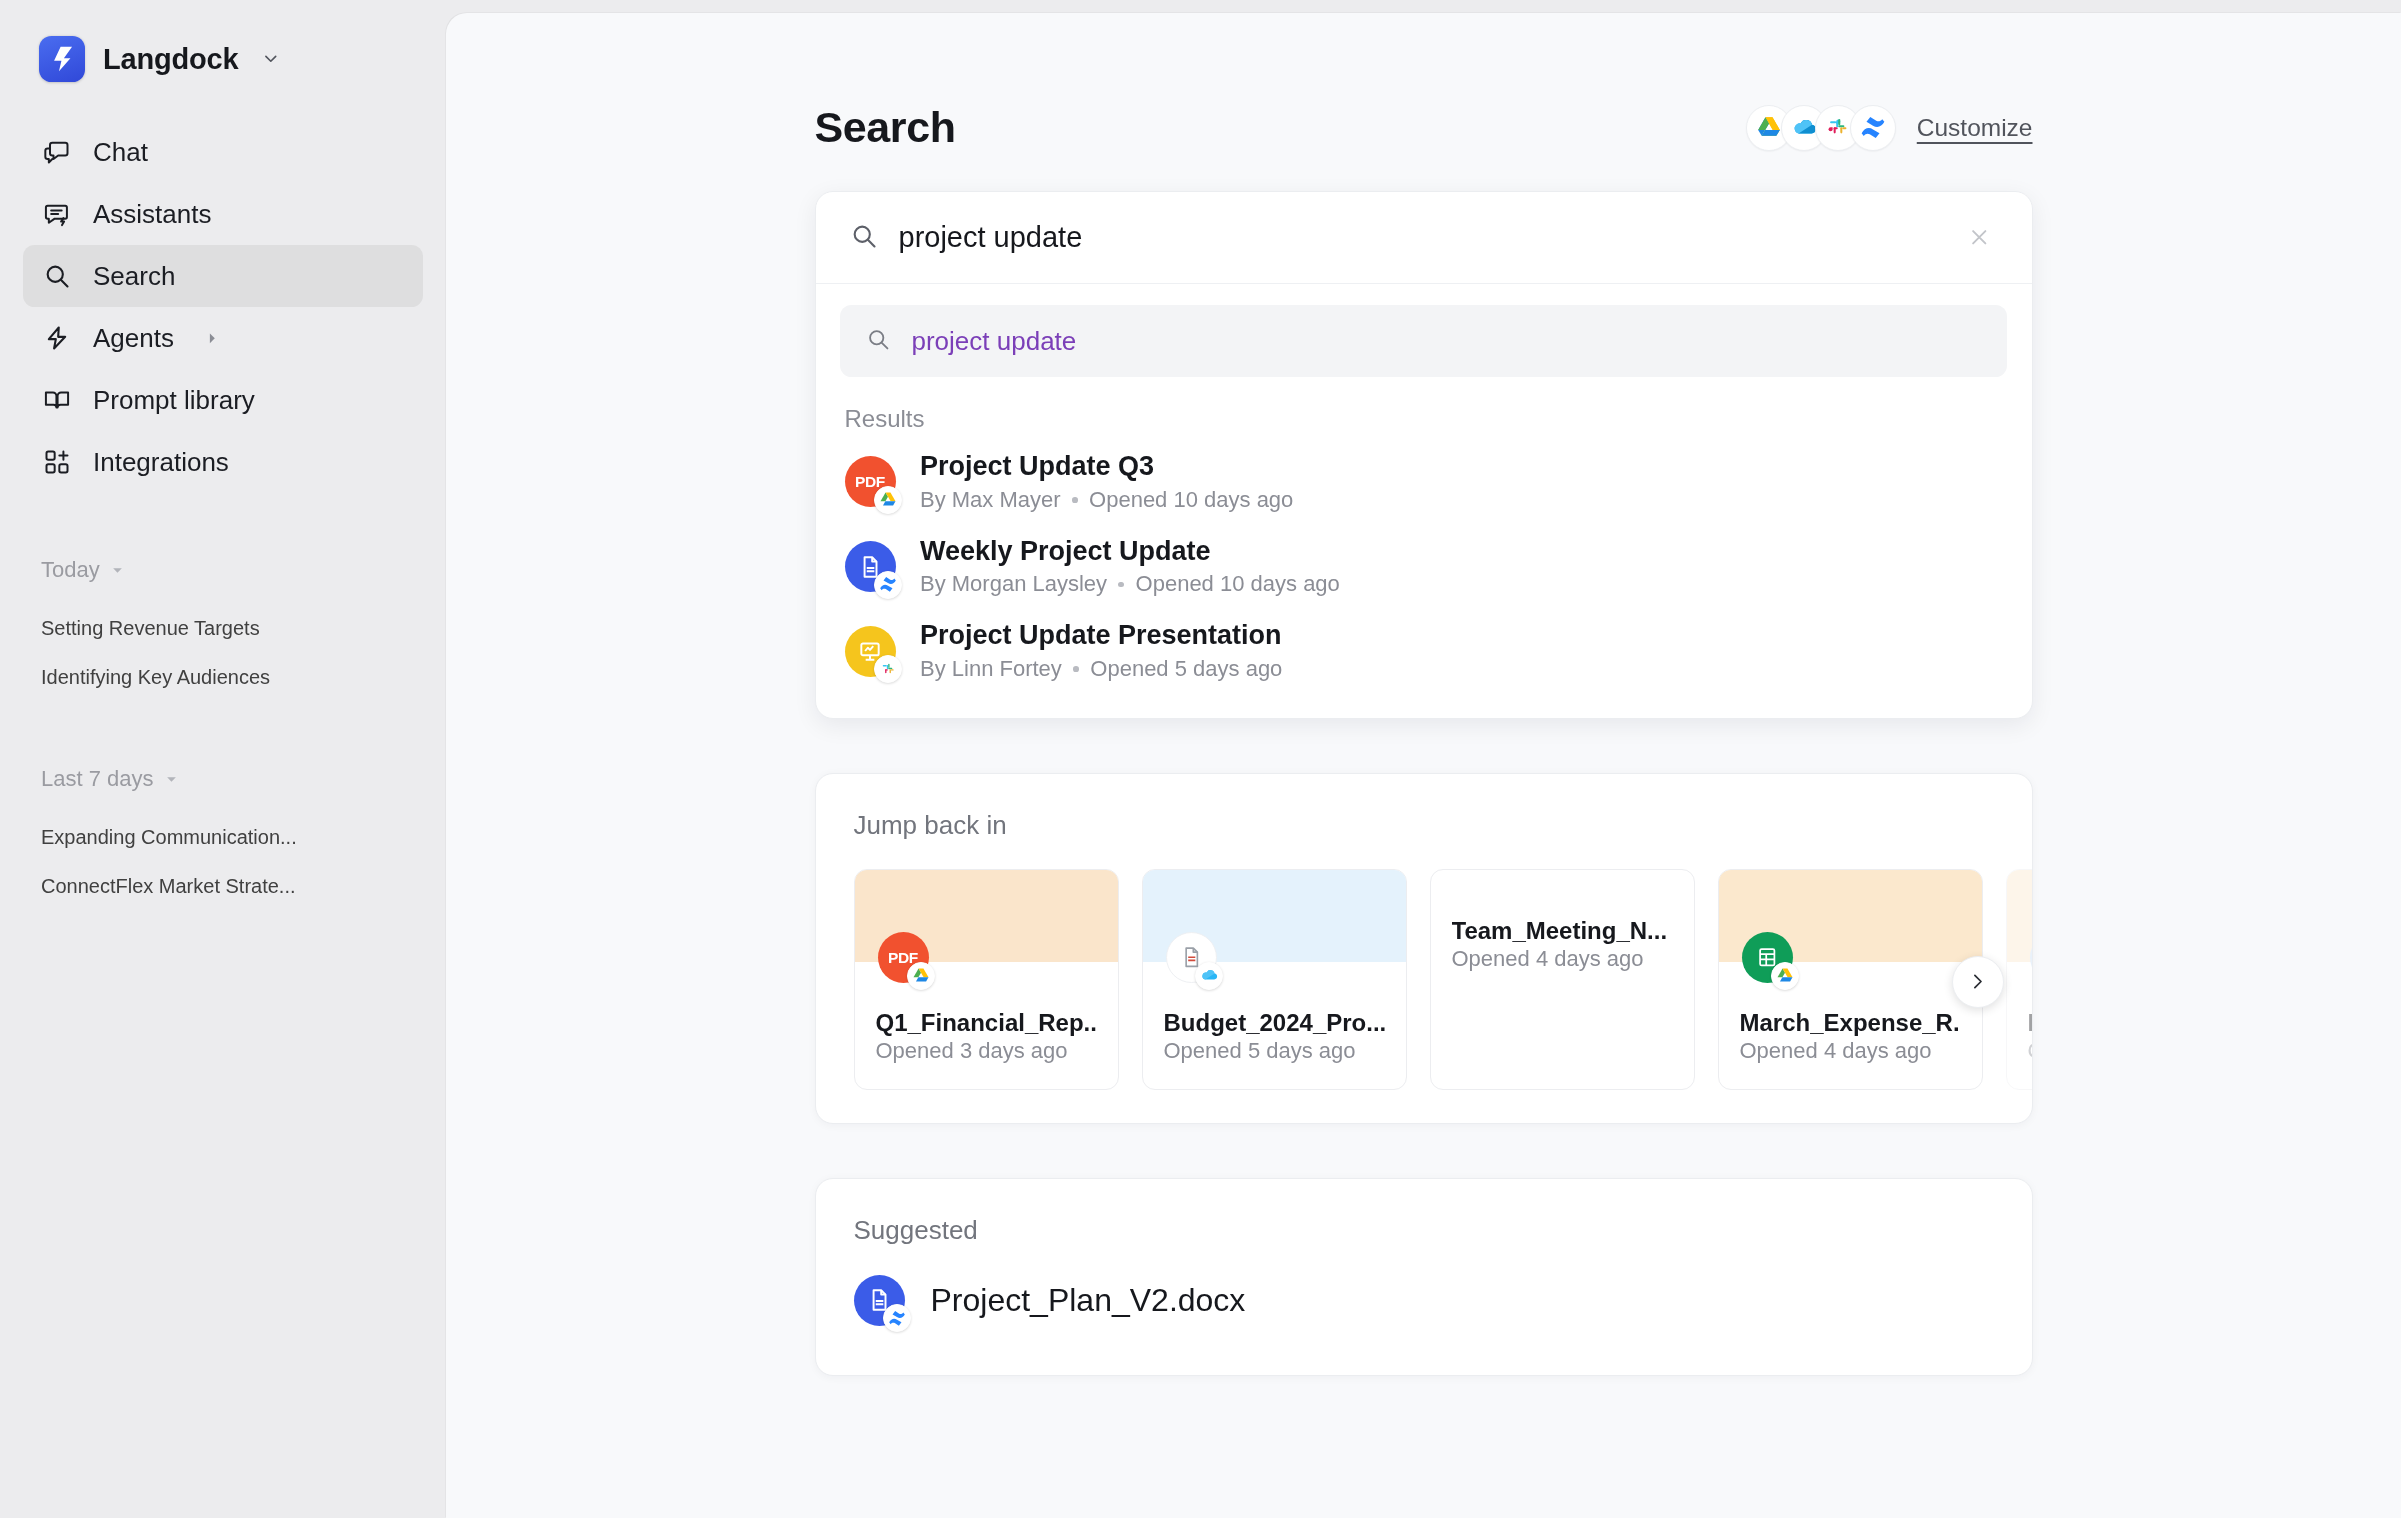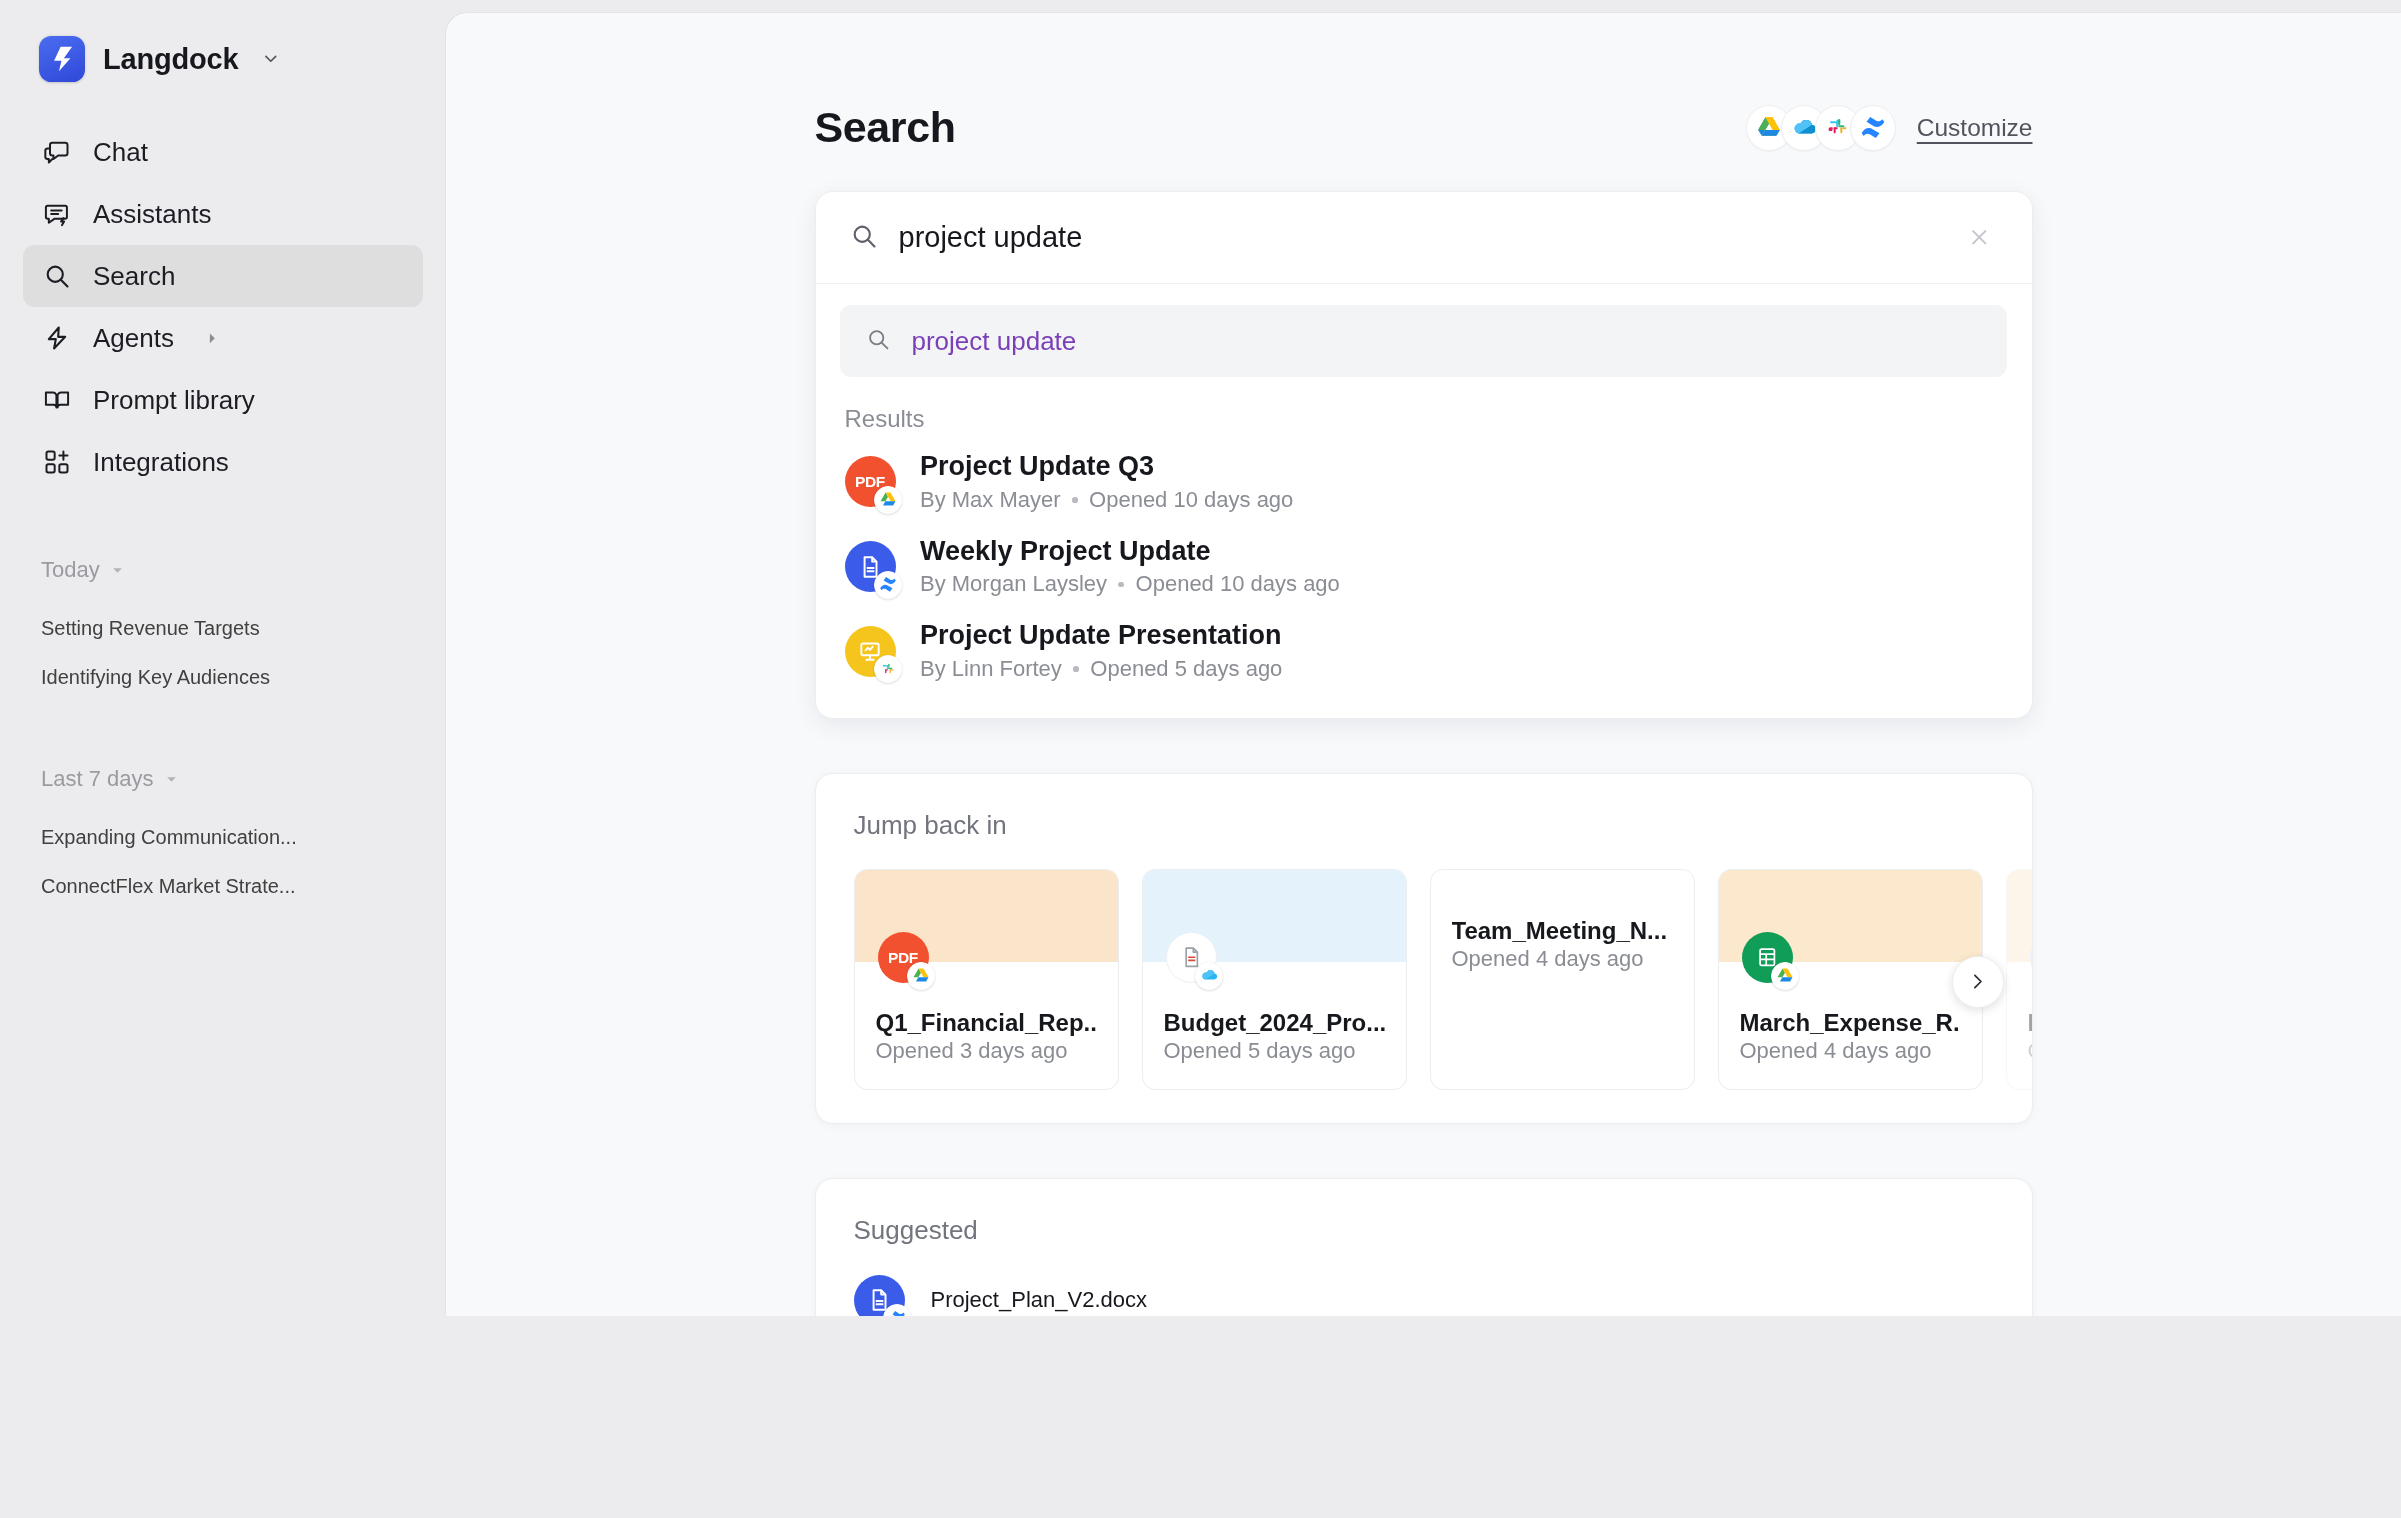--- a/index.html
+++ b/index.html
@@ -2,21 +2,21 @@
 <html style="font-size:13px"><head>
 <meta charset="utf-8">
 <style>
   * { box-sizing: border-box; margin: 0; padding: 0; }
   html, body {
     width: 2401px; height: 1518px;
     font-family: "Liberation Sans", sans-serif;
     background: #ececee;
     overflow: hidden;
   }
-  .app { display: flex; width: 2401px; height: 1316px; }
+  .app { display: flex; width: 2401px; height: 1518px; }
 
   
   .sidebar {
     width: 446px; flex: 0 0 446px;
     background: #ececee;
     padding: 33px 0 0 0;
     position: relative;
   }
   .brand {
     display: flex; align-items: center; gap: 18px;
@@ -163,21 +163,21 @@
     position: absolute; right: 28px; top: 50%; transform: translateY(-50%);
     width: 52px; height: 52px; border-radius: 50%;
     background: #fff; border: 0.8px solid #eceef1;
     box-shadow: 0 2.5px 9.8px rgba(0,0,0,.12);
     display: flex; align-items: center; justify-content: center;
     cursor: pointer; z-index: 5;
   }
 
   .sug-list { padding: 21px 0 41px 38px; }
   .sug-row { display: flex; align-items: center; gap: 26px; cursor: pointer; padding: 8.2px 0; }
-  .sug-name { font-size: 22px; color: #16181d; }
+  .sug-name { font-size: 32px; color: #16181d; }
 </style>
 </head>
 <body>
 
 <div class="app">
 
   <aside class="sidebar">
 
     <div class="brand">
       <div class="brand-logo">

